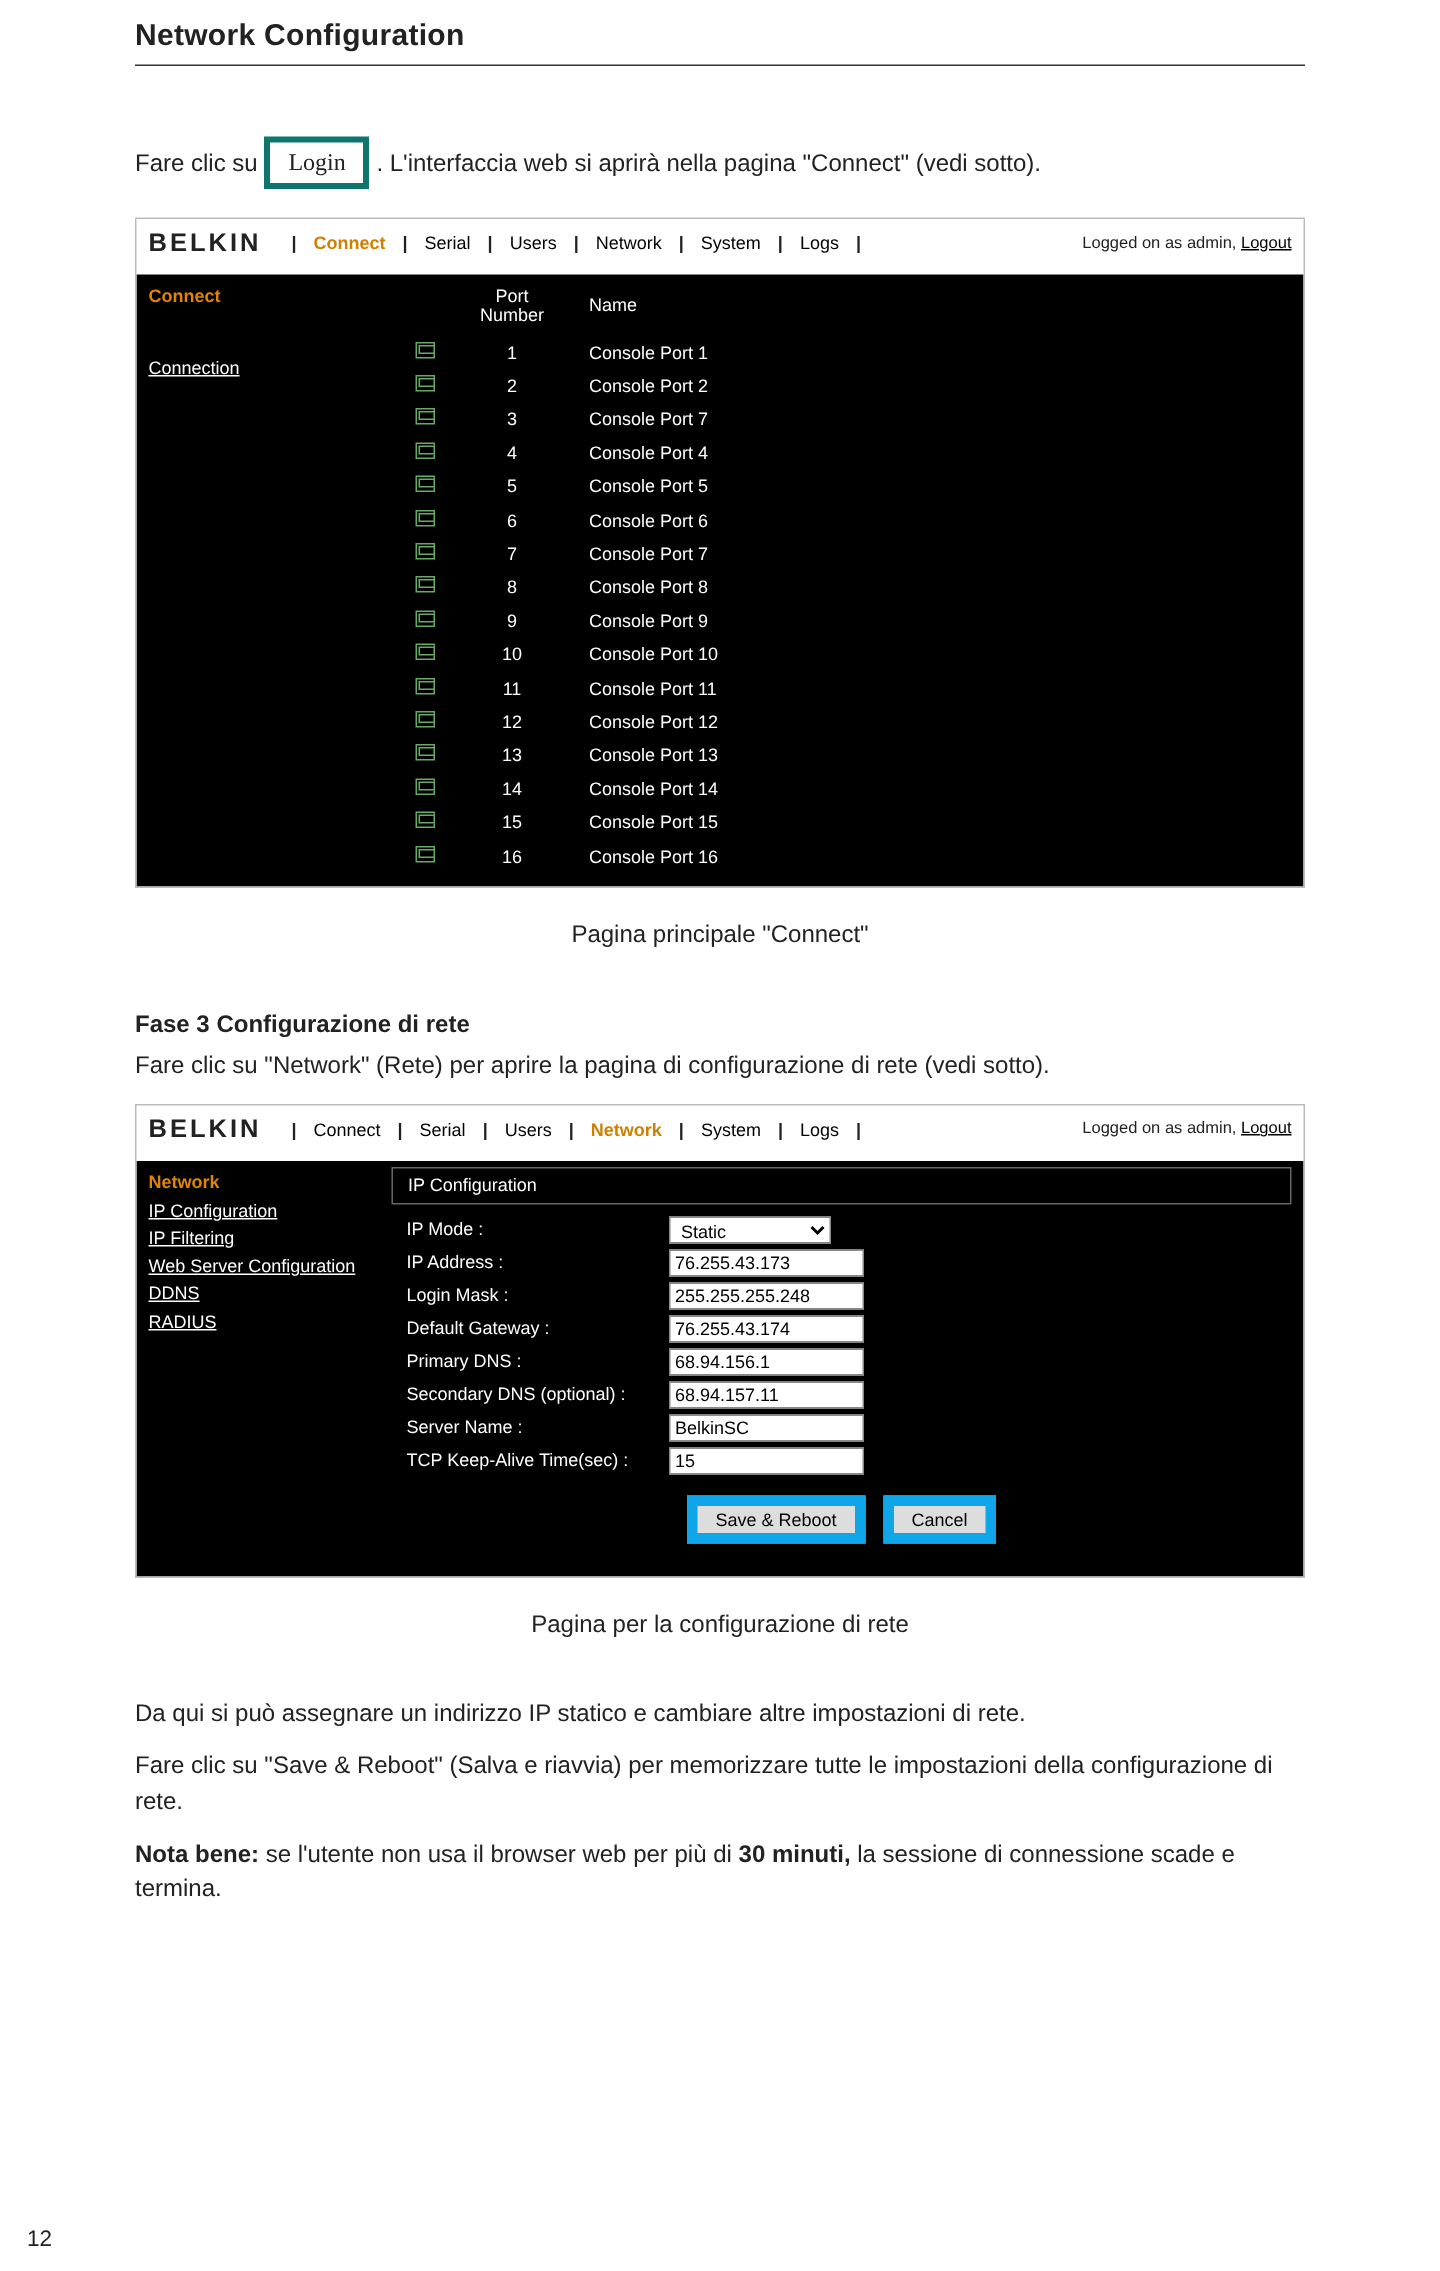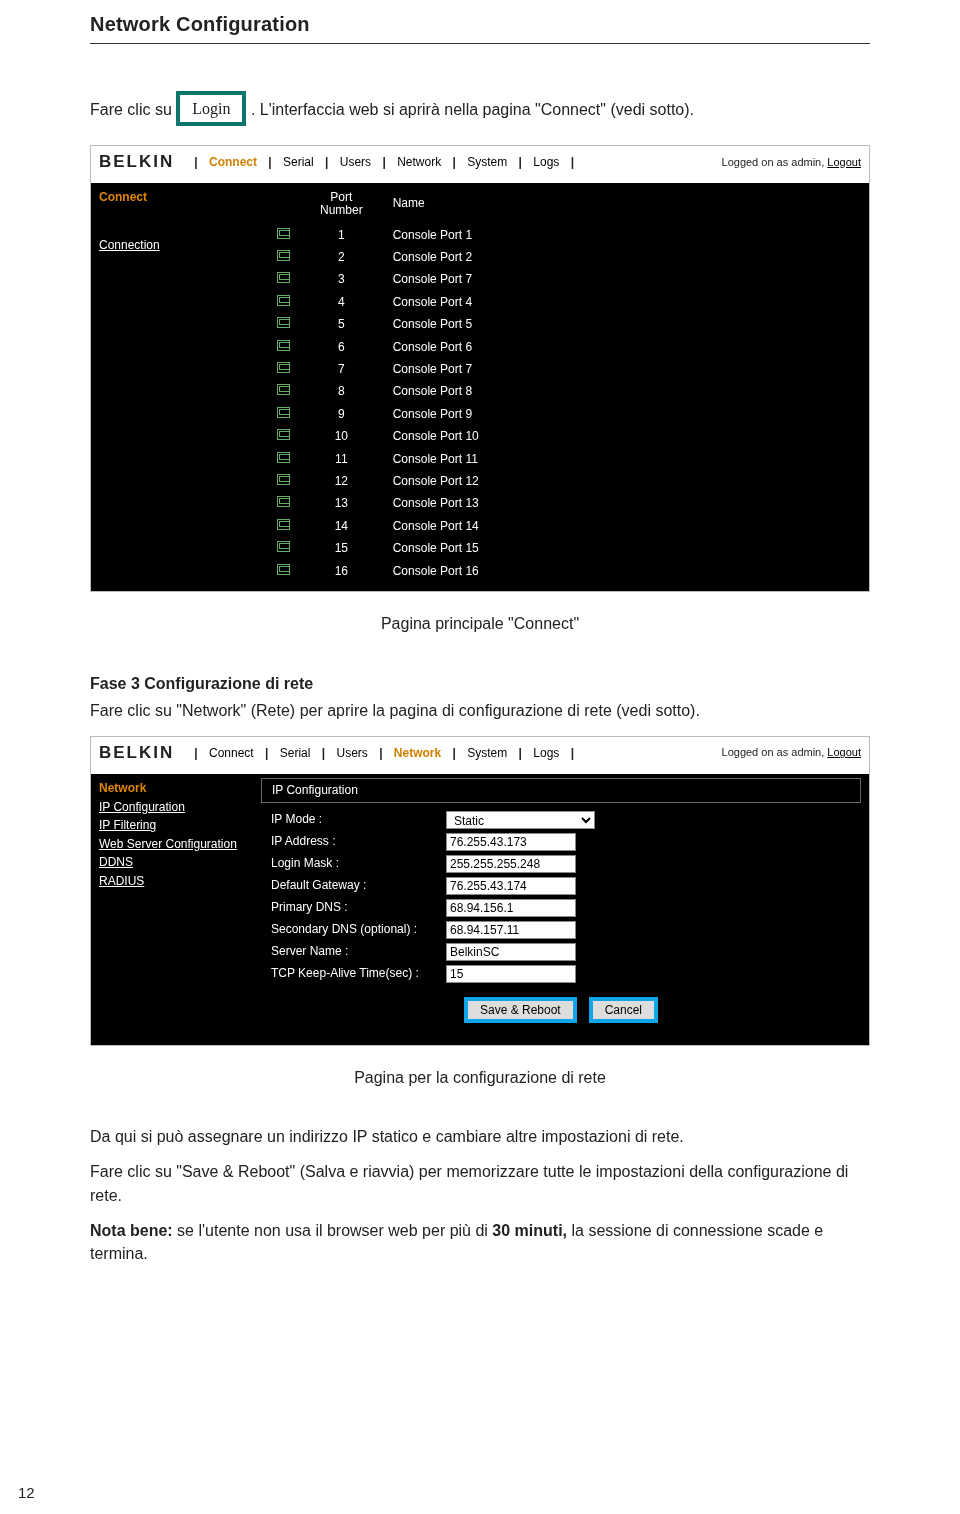--- a/index.html
+++ b/index.html
@@ -143,32 +143,32 @@
   .form-row .lbl { width: 175px; }
   .form-row input, .form-row select {
     background: #fff;
     color: #000;
     border: 1px solid #888;
     font-size: 12px;
     padding: 1px 3px;
     width: 130px;
     height: 18px;
   }
-  .form-row select { width: 149px; }
+  .form-row select { width: 108px; }
   .btn-row {
     display: flex;
     justify-content: center;
     gap: 12px;
     margin-top: 12px;
     padding-bottom: 10px;
   }
   .btn {
     background: #ddd;
     color: #000;
-    border: 4px solid #0ea5e9;
+    border: 7px solid #0ea5e9;
     font-size: 12px;
     padding: 2px 12px;
     cursor: pointer;
   }
   .bottom-block { margin-top: 28px; }
   .bottom-block p { font-size: 16px; margin-bottom: 12px; }
   .page-num {
     position: fixed;
     left: 18px;
     bottom: 10px;

